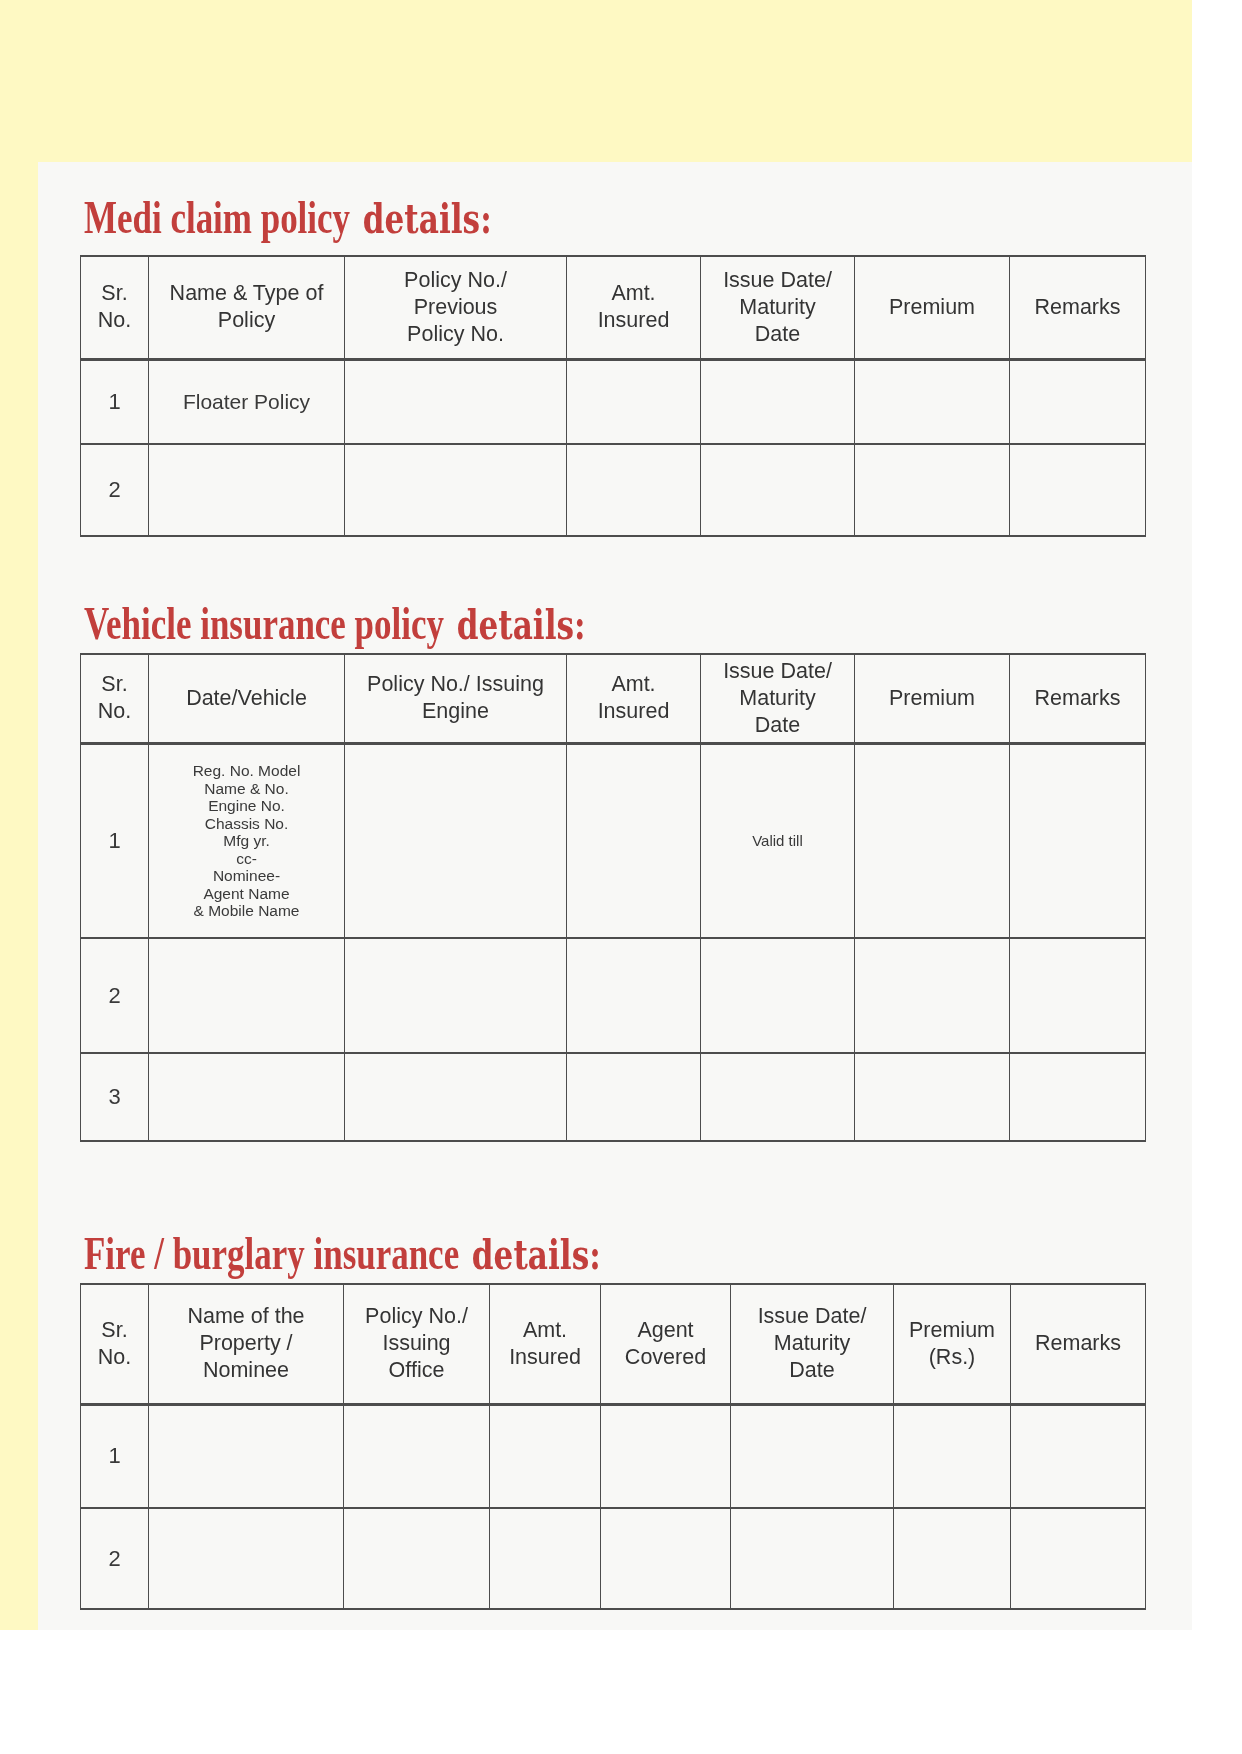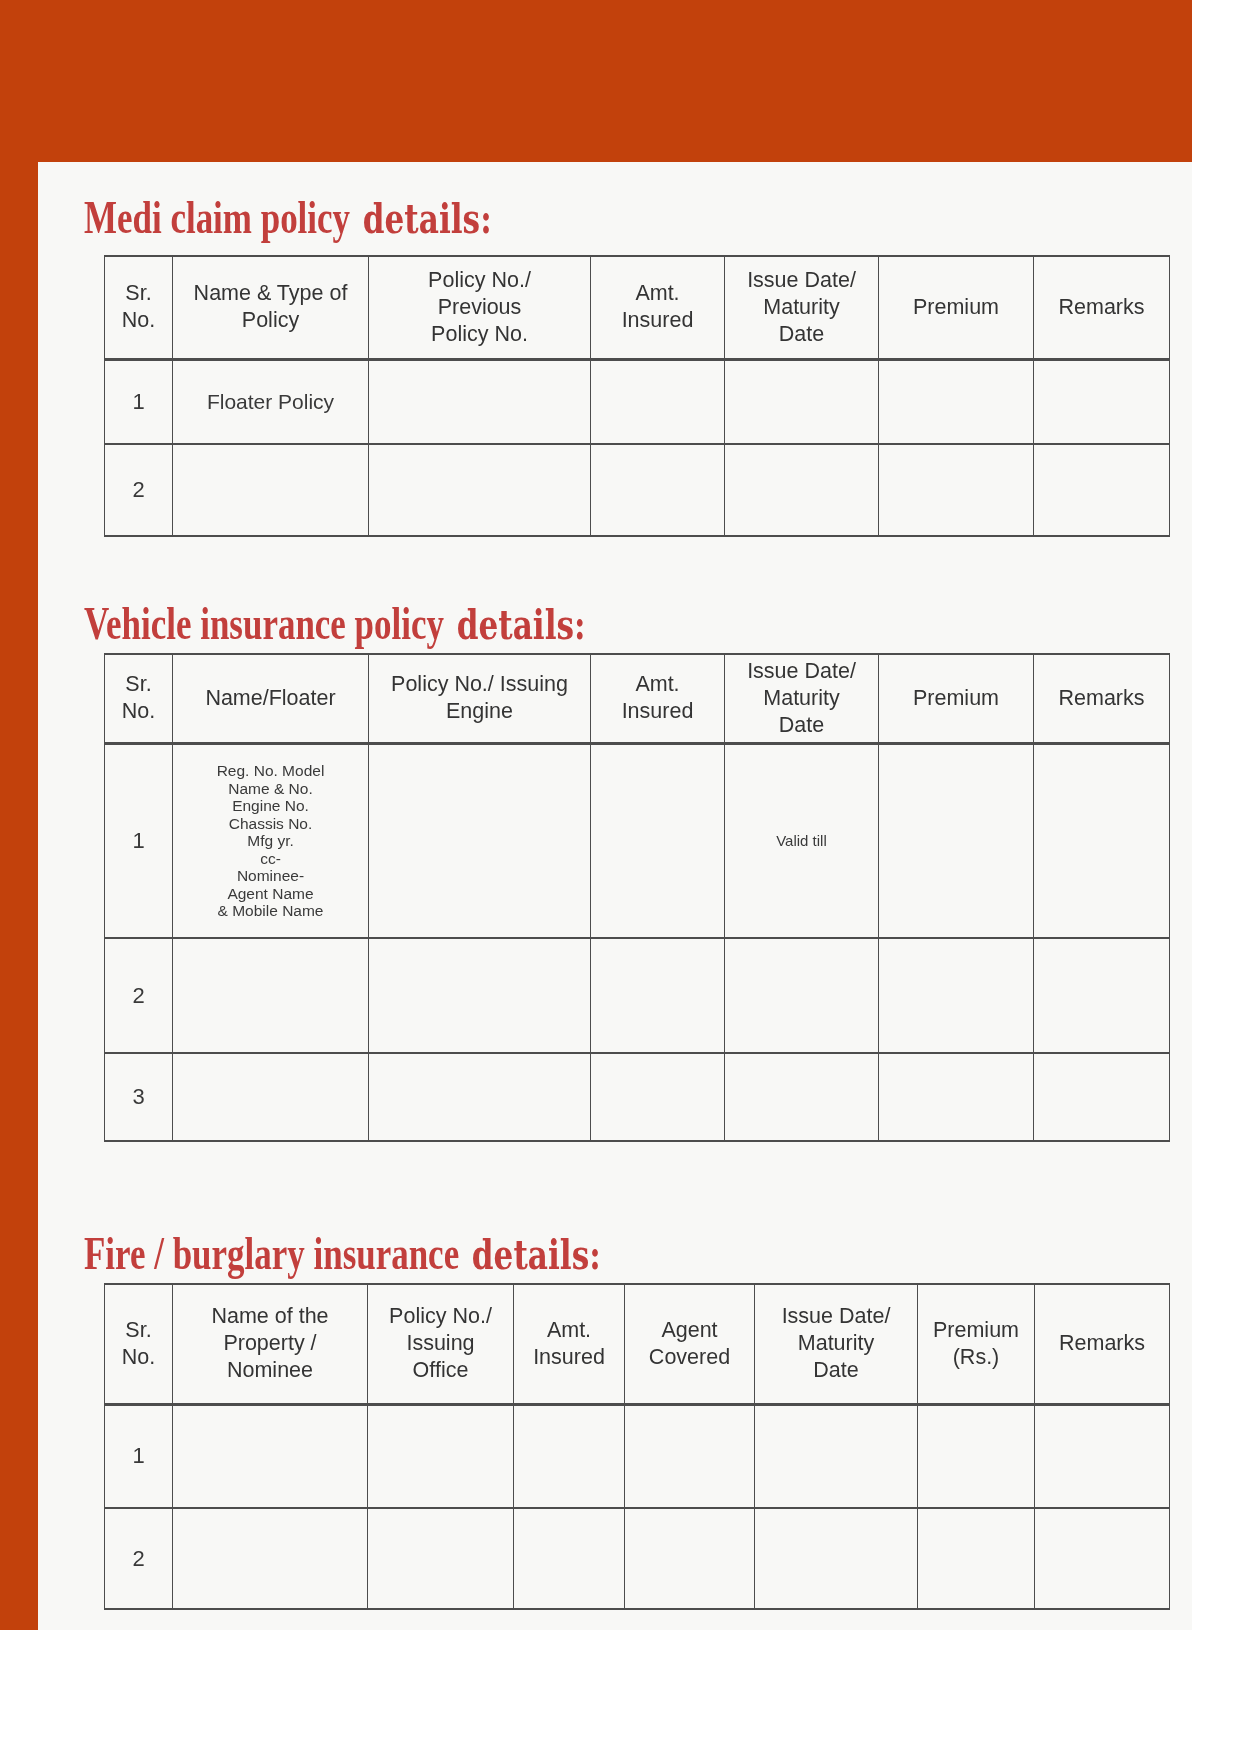--- a/index.html
+++ b/index.html
@@ -1,19 +1,19 @@
 <!DOCTYPE html>
 <html><head>
 <meta charset="utf-8">
 <style>
   html,body { margin:0; padding:0; }
   .canvas {
     position:relative;
     width:1192px; height:1754px;
-    background:#c2410c;
+    background:#fef9c3;
     overflow:hidden;
     font-family:"Liberation Sans", sans-serif;
   }
   .bottom-band {
     position:absolute; left:0; top:1630px; width:1242px; height:124px;
     background:#ffffff;
   }
   .paper {
     position:absolute; left:38px; top:162px; width:1160px; height:1468px;
     background:#f8f8f6;
@@ -31,21 +31,21 @@
     font-family:"Liberation Serif", serif;
     font-size:46px;
     letter-spacing:0px;
   }
   .t-emph {
     font-family:"DejaVu Serif", serif;
     font-size:41px;
     margin-left:10px;
   }
   table.policy-table {
-    position:absolute; left:66px;
+    position:absolute; left:42px;
     width:1065px;
     table-layout:fixed;
     border-collapse:collapse;
   }
   table.policy-table, table.policy-table td {
     border:1.5px solid #4d4d4d;
   }
   table.policy-table td {
     border-top-width:2px; border-bottom-width:2px;
     padding:2px 6px;
@@ -139,21 +139,21 @@
           <col style="width:222px">
           <col style="width:134px">
         <col style="width:154px">
           <col style="width:155px">
           <col style="width:136px">
       </colgroup>
       <tbody>
         <tr class="hdr" style="height:89px">
           <td>Sr.
 No.</td>
-          <td>Name/Floater</td>
+          <td>Date/Vehicle</td>
           <td>Policy No./ Issuing
 Engine</td>
           <td>Amt.
 Insured</td>
           <td>Issue Date/
 Maturity
 Date</td>
           <td>Premium</td>
           <td>Remarks</td>
         </tr>

